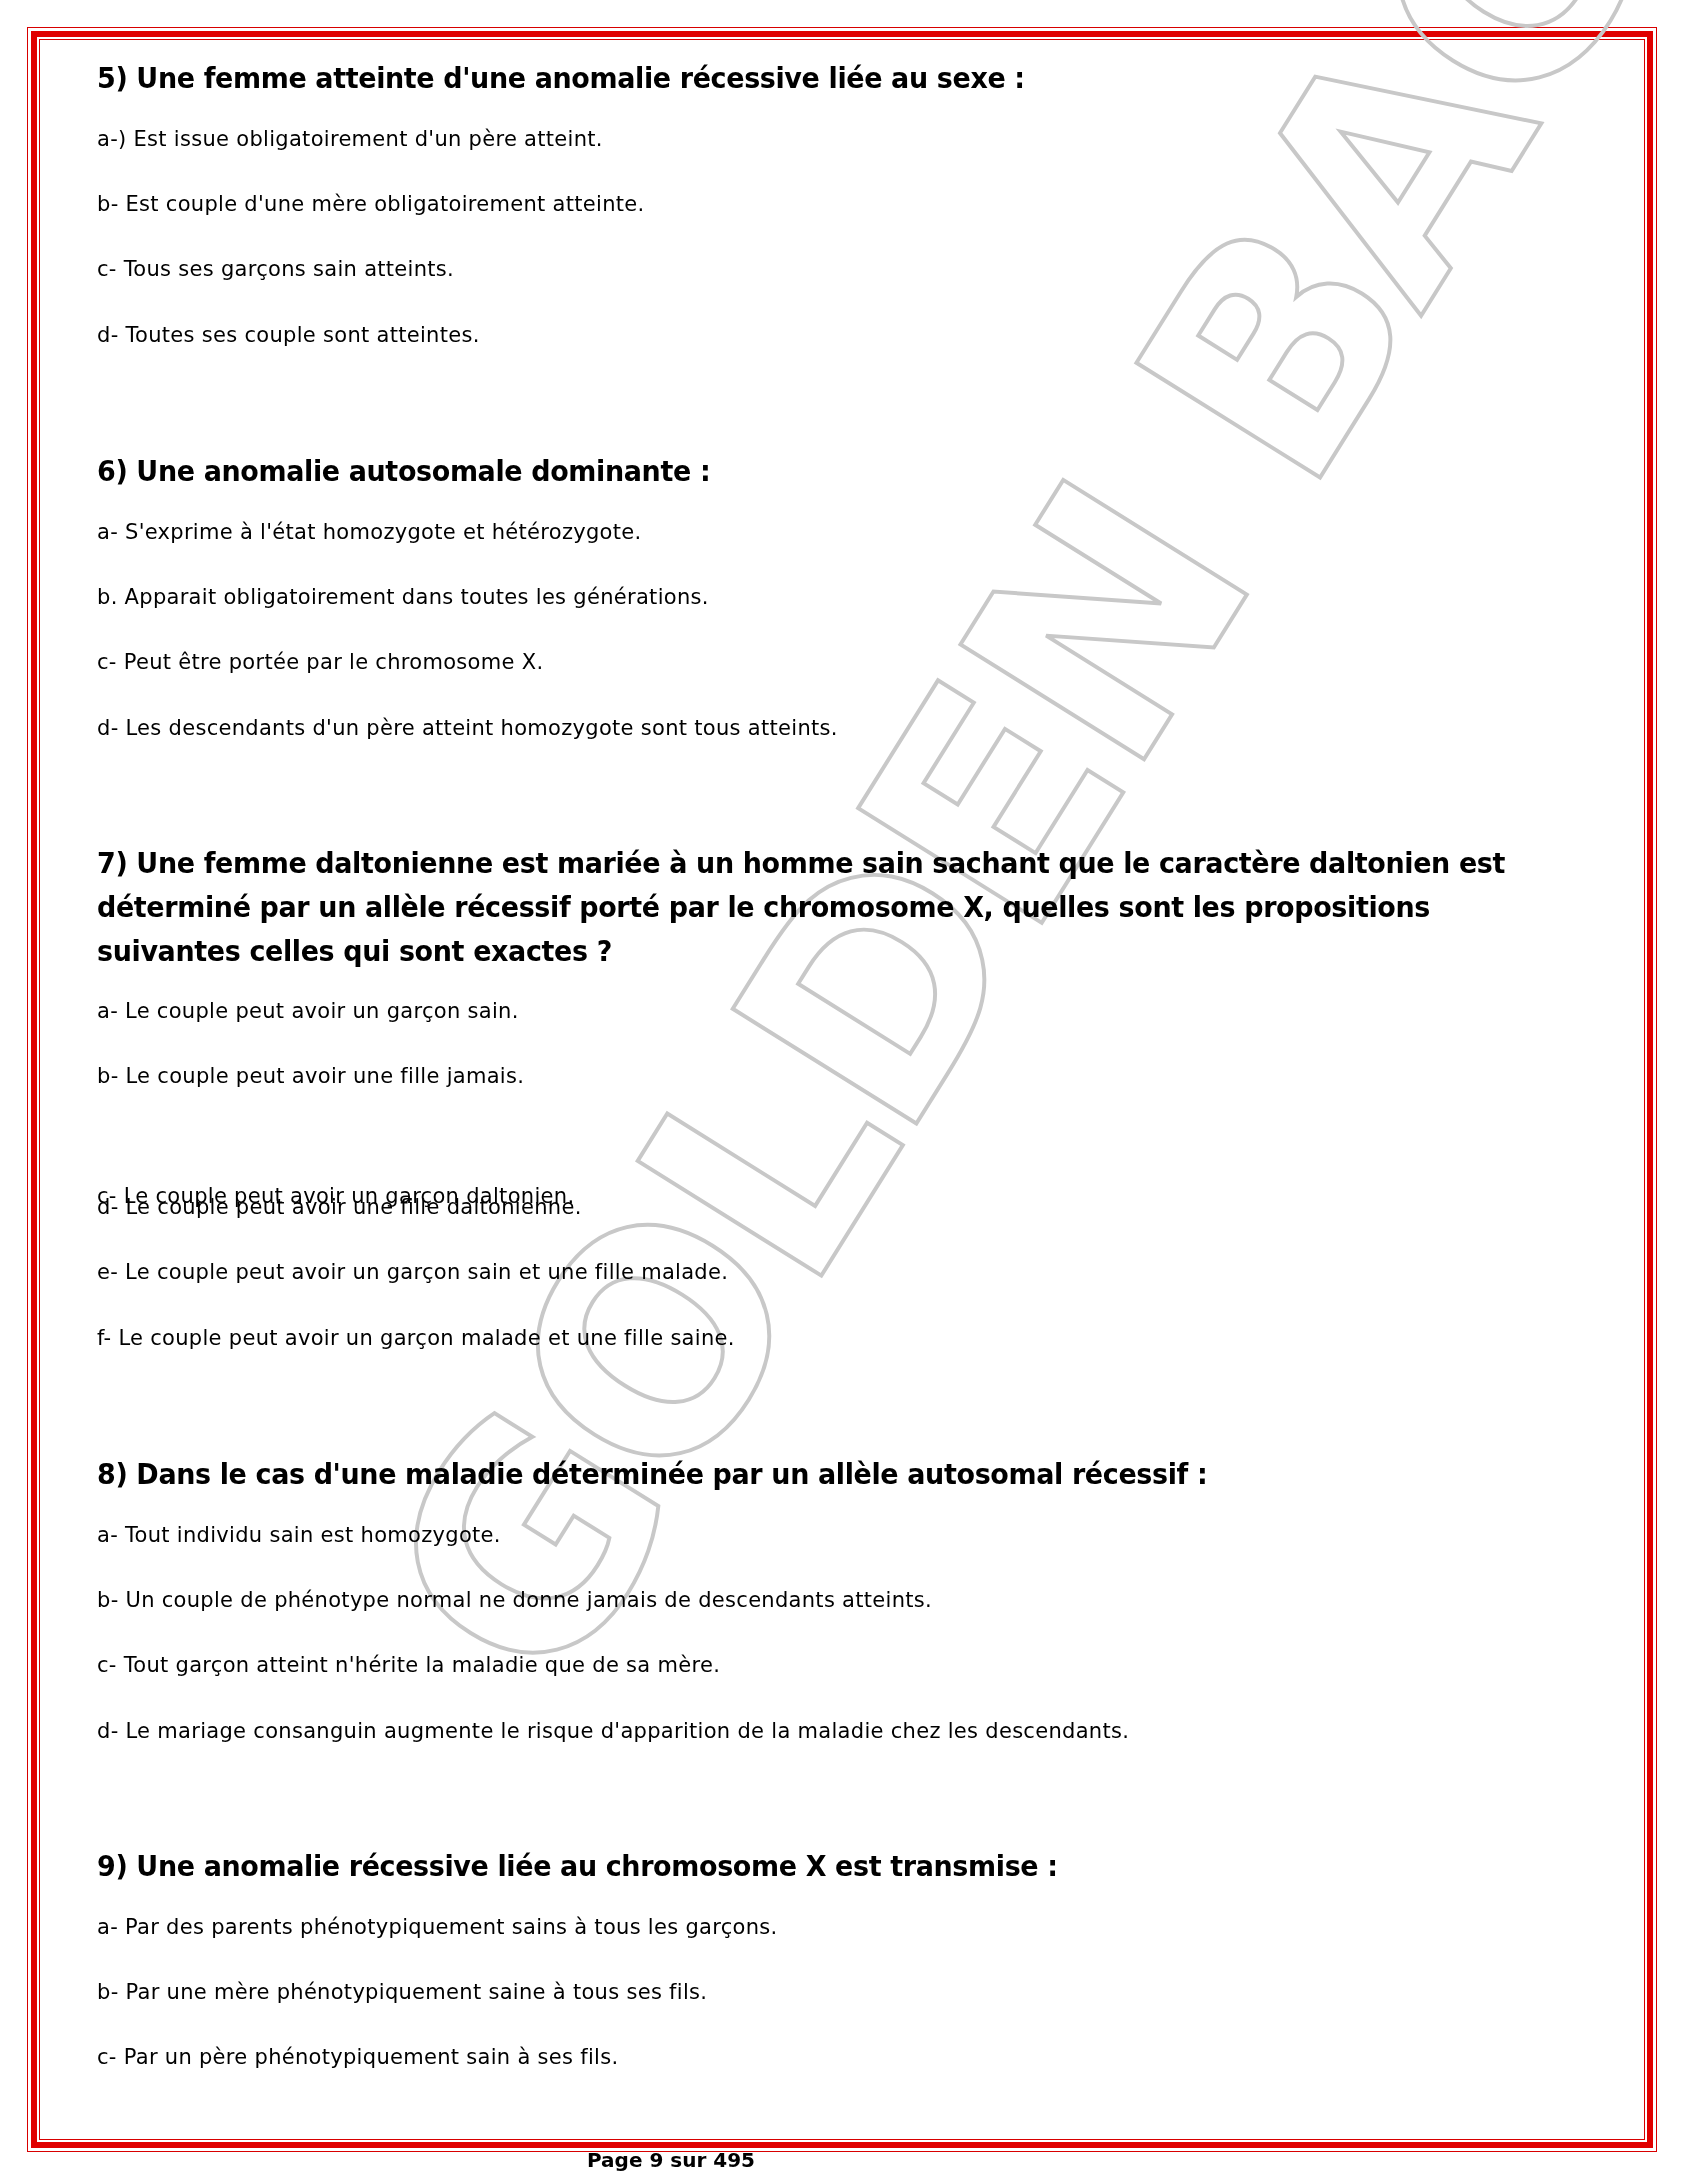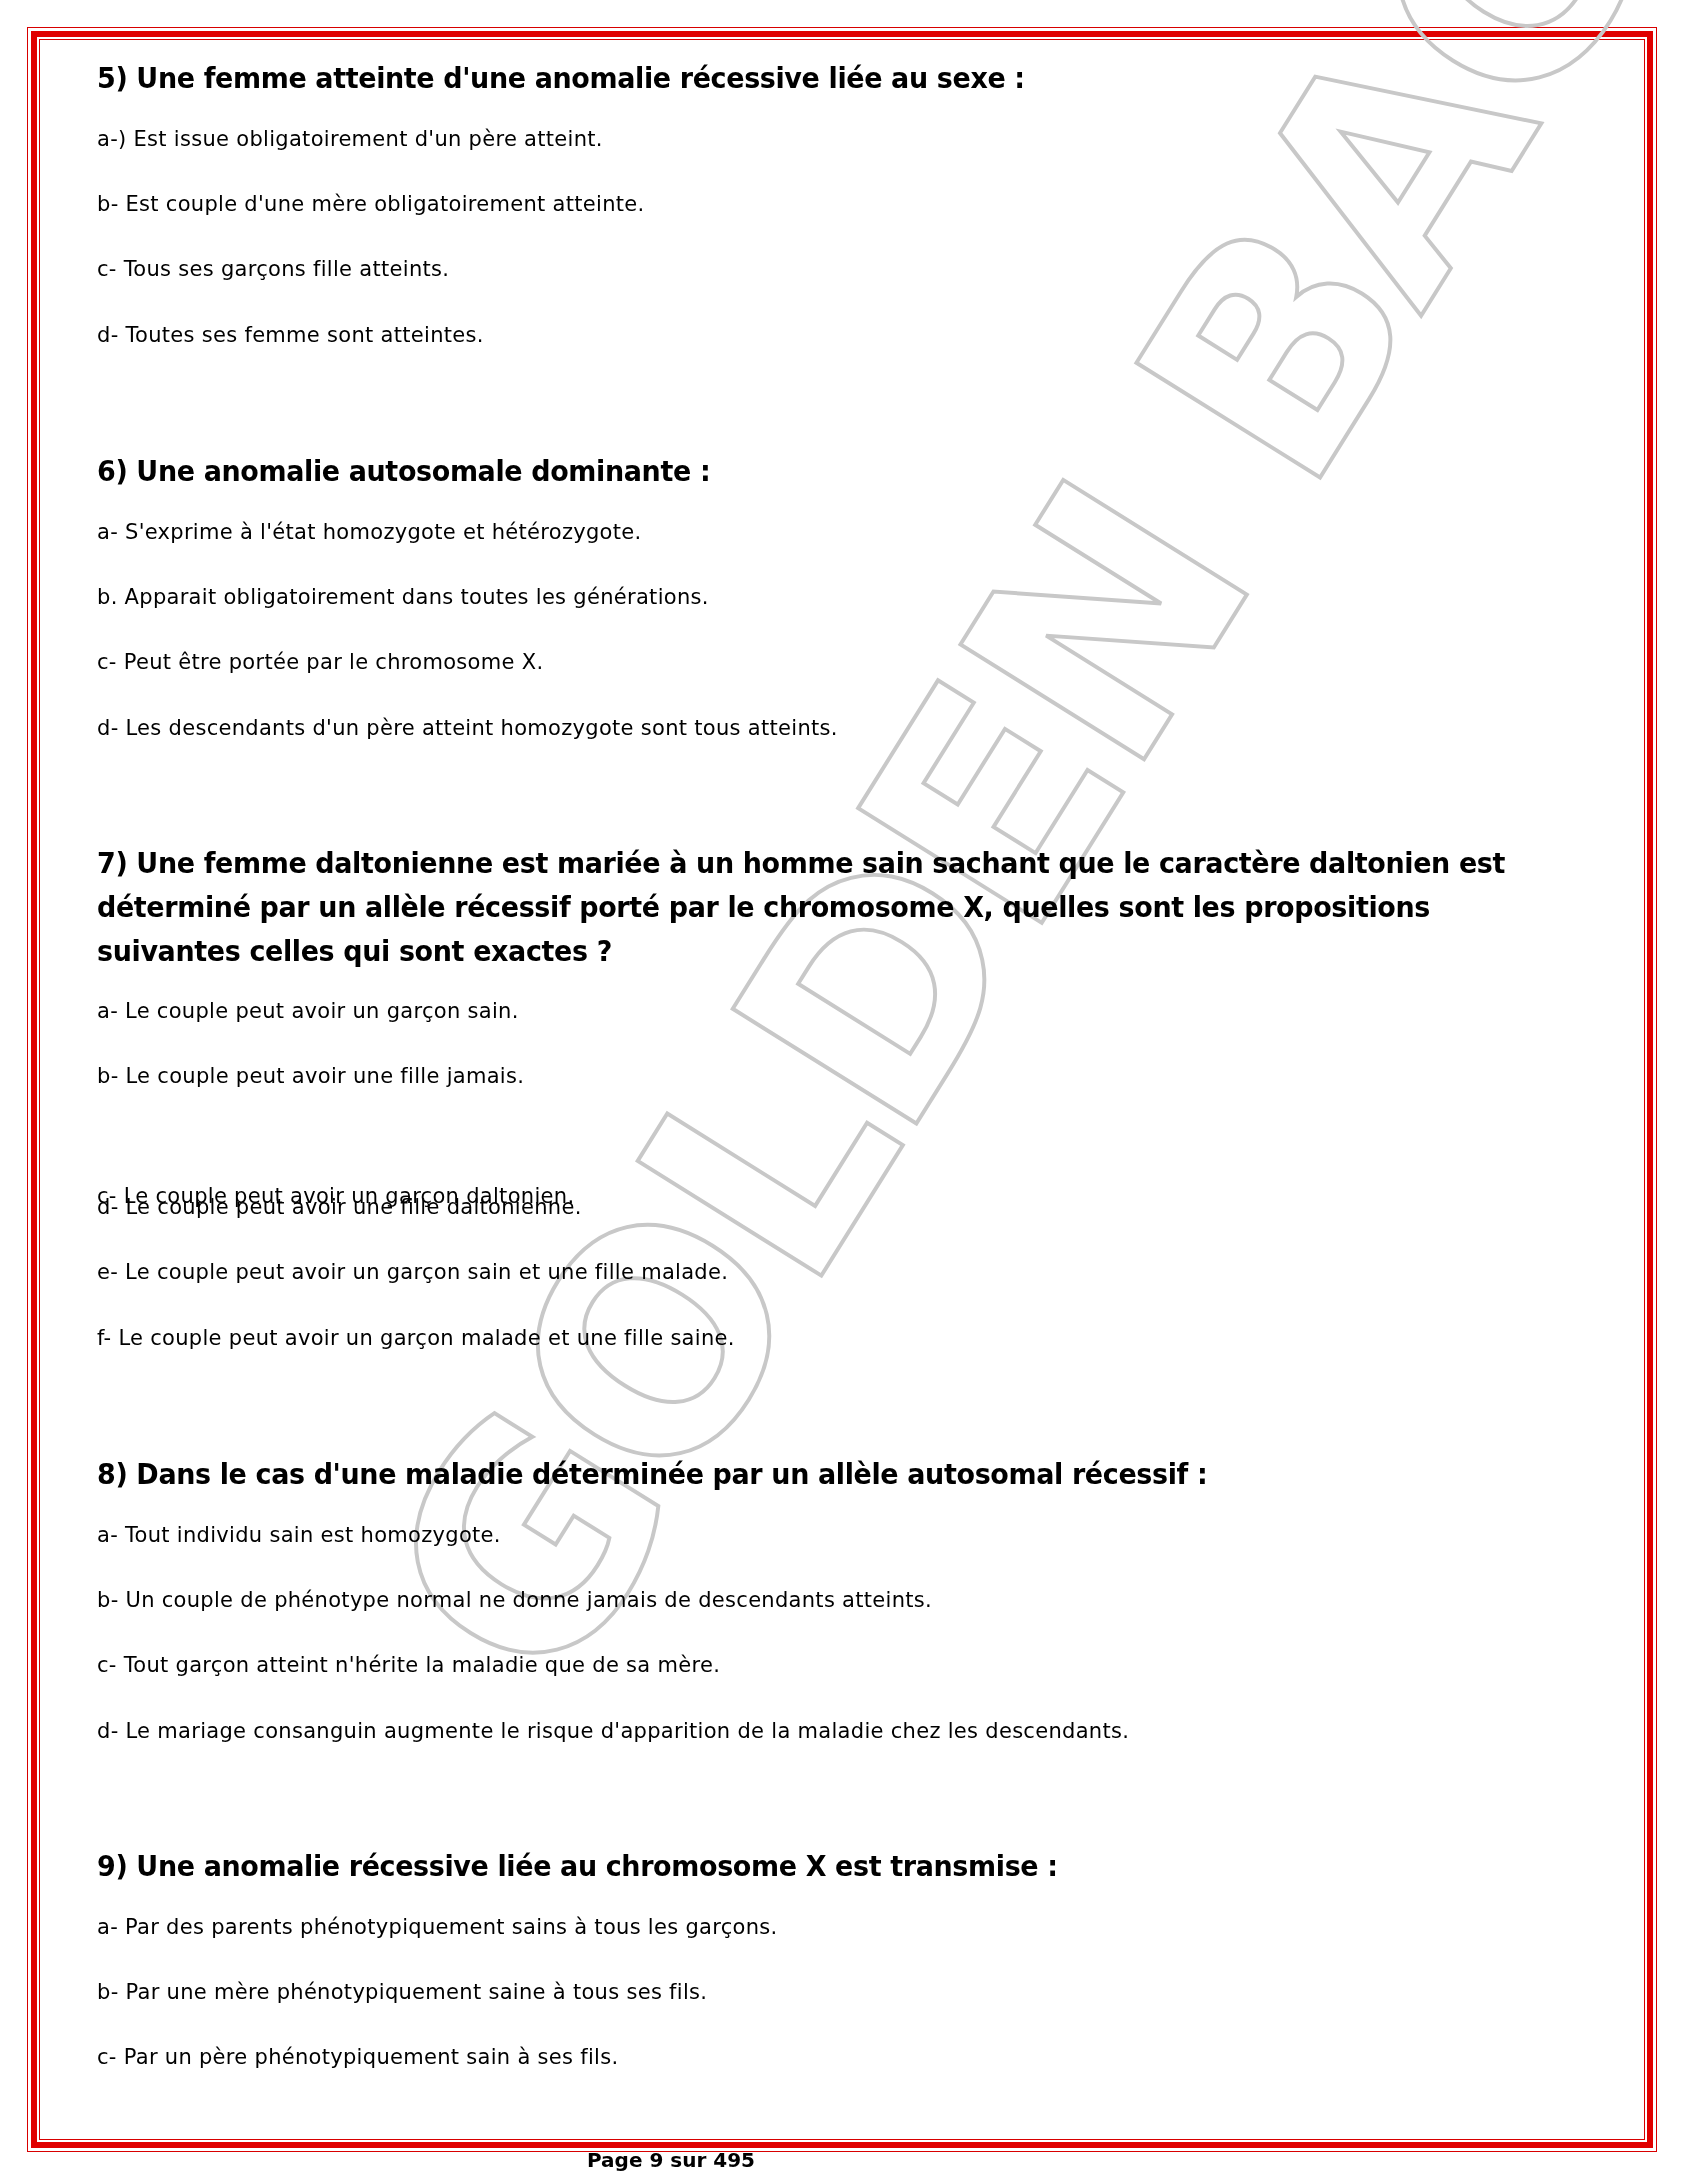--- a/index.html
+++ b/index.html
@@ -27,22 +27,22 @@
 
 <svg class="watermark" viewBox="0 0 1700 2200">
   <text x="0" y="0" transform="translate(560,1720) rotate(-58)" font-family="DejaVu Sans, sans-serif" font-weight="bold" font-size="300" fill="none" stroke="#c8c8c8" stroke-width="4" letter-spacing="-10">GOLDEN BAC</text>
 </svg>
 
 <div class="content">
 
   <div class="line q" style="top:61px">5) Une femme atteinte d'une anomalie récessive liée au sexe :</div>
   <div class="line" style="top:127px">a-) Est issue obligatoirement d'un père atteint.</div>
   <div class="line" style="top:192px">b- Est couple d'une mère obligatoirement atteinte.</div>
-  <div class="line" style="top:257px">c- Tous ses garçons fille atteints.</div>
-  <div class="line" style="top:323px">d- Toutes ses femme sont atteintes.</div>
+  <div class="line" style="top:257px">c- Tous ses garçons sain atteints.</div>
+  <div class="line" style="top:323px">d- Toutes ses couple sont atteintes.</div>
 
   <div class="line q" style="top:454px">6) Une anomalie autosomale dominante :</div>
   <div class="line" style="top:520px">a- S'exprime à l'état homozygote et hétérozygote.</div>
   <div class="line" style="top:585px">b. Apparait obligatoirement dans toutes les générations.</div>
   <div class="line" style="top:650px">c- Peut être portée par le chromosome X.</div>
   <div class="line" style="top:716px">d- Les descendants d'un père atteint homozygote sont tous atteints.</div>
 
   <div class="line q" style="top:846px">7) Une femme daltonienne est mariée à un homme sain sachant que le caractère daltonien est</div>
   <div class="line q" style="top:890px">déterminé par un allèle récessif porté par le chromosome X, quelles sont les propositions</div>
   <div class="line q" style="top:934px">suivantes celles qui sont exactes ?</div>

